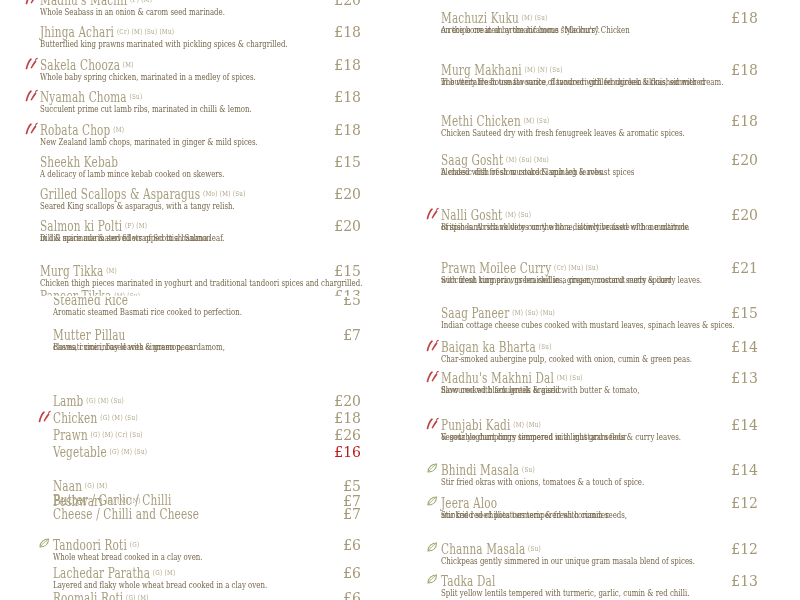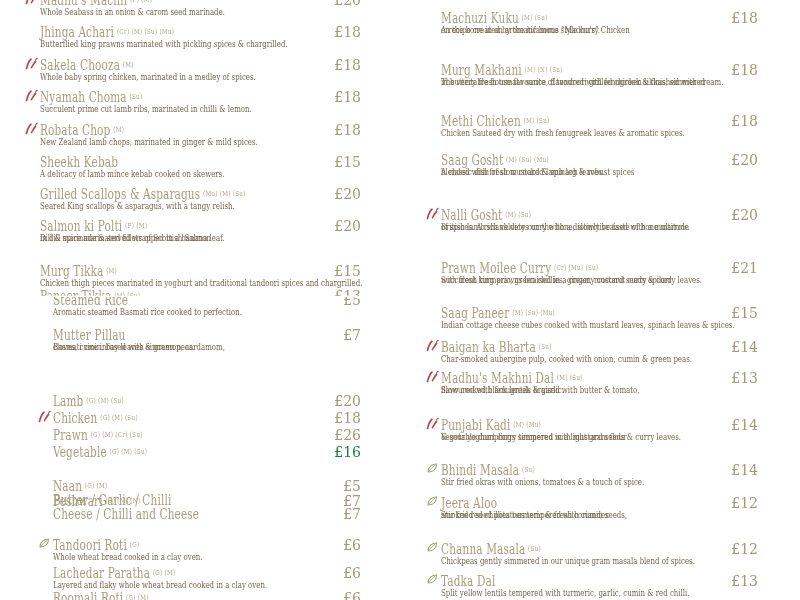--- a/index.html
+++ b/index.html
@@ -186,21 +186,21 @@
       </div>
       <div class="item" style="top: 426px;">
         <div class="trow">
           <span class="tname" style="left: 53px; color: rgb(167, 157, 124);"><span class="ntext">Prawn</span><span class="codes">(G) (M) (Cr) (Su)</span></span>
           <span class="price" style="color: rgb(163, 153, 119);">£26</span>
         </div>
       </div>
       <div class="item" style="top: 443px;">
         <div class="trow">
           <span class="tname" style="left: 53px; color: rgb(167, 157, 124);"><span class="ntext">Vegetable</span><span class="codes">(G) (M) (Su)</span></span>
-          <span class="price" style="color: #15803d;">£16</span>
+          <span class="price" style="color: #b91c1c;">£16</span>
         </div>
       </div>
       <div class="item" style="top: 477px;">
         <div class="trow">
           <span class="tname" style="left: 53px; color: rgb(167, 157, 124);"><span class="ntext">Naan</span><span class="codes">(G) (M)</span></span>
           <span class="price" style="color: rgb(163, 153, 119);">£5</span>
         </div>
       </div>
       <div class="item" style="top: 491px;">
         <div class="trow">

